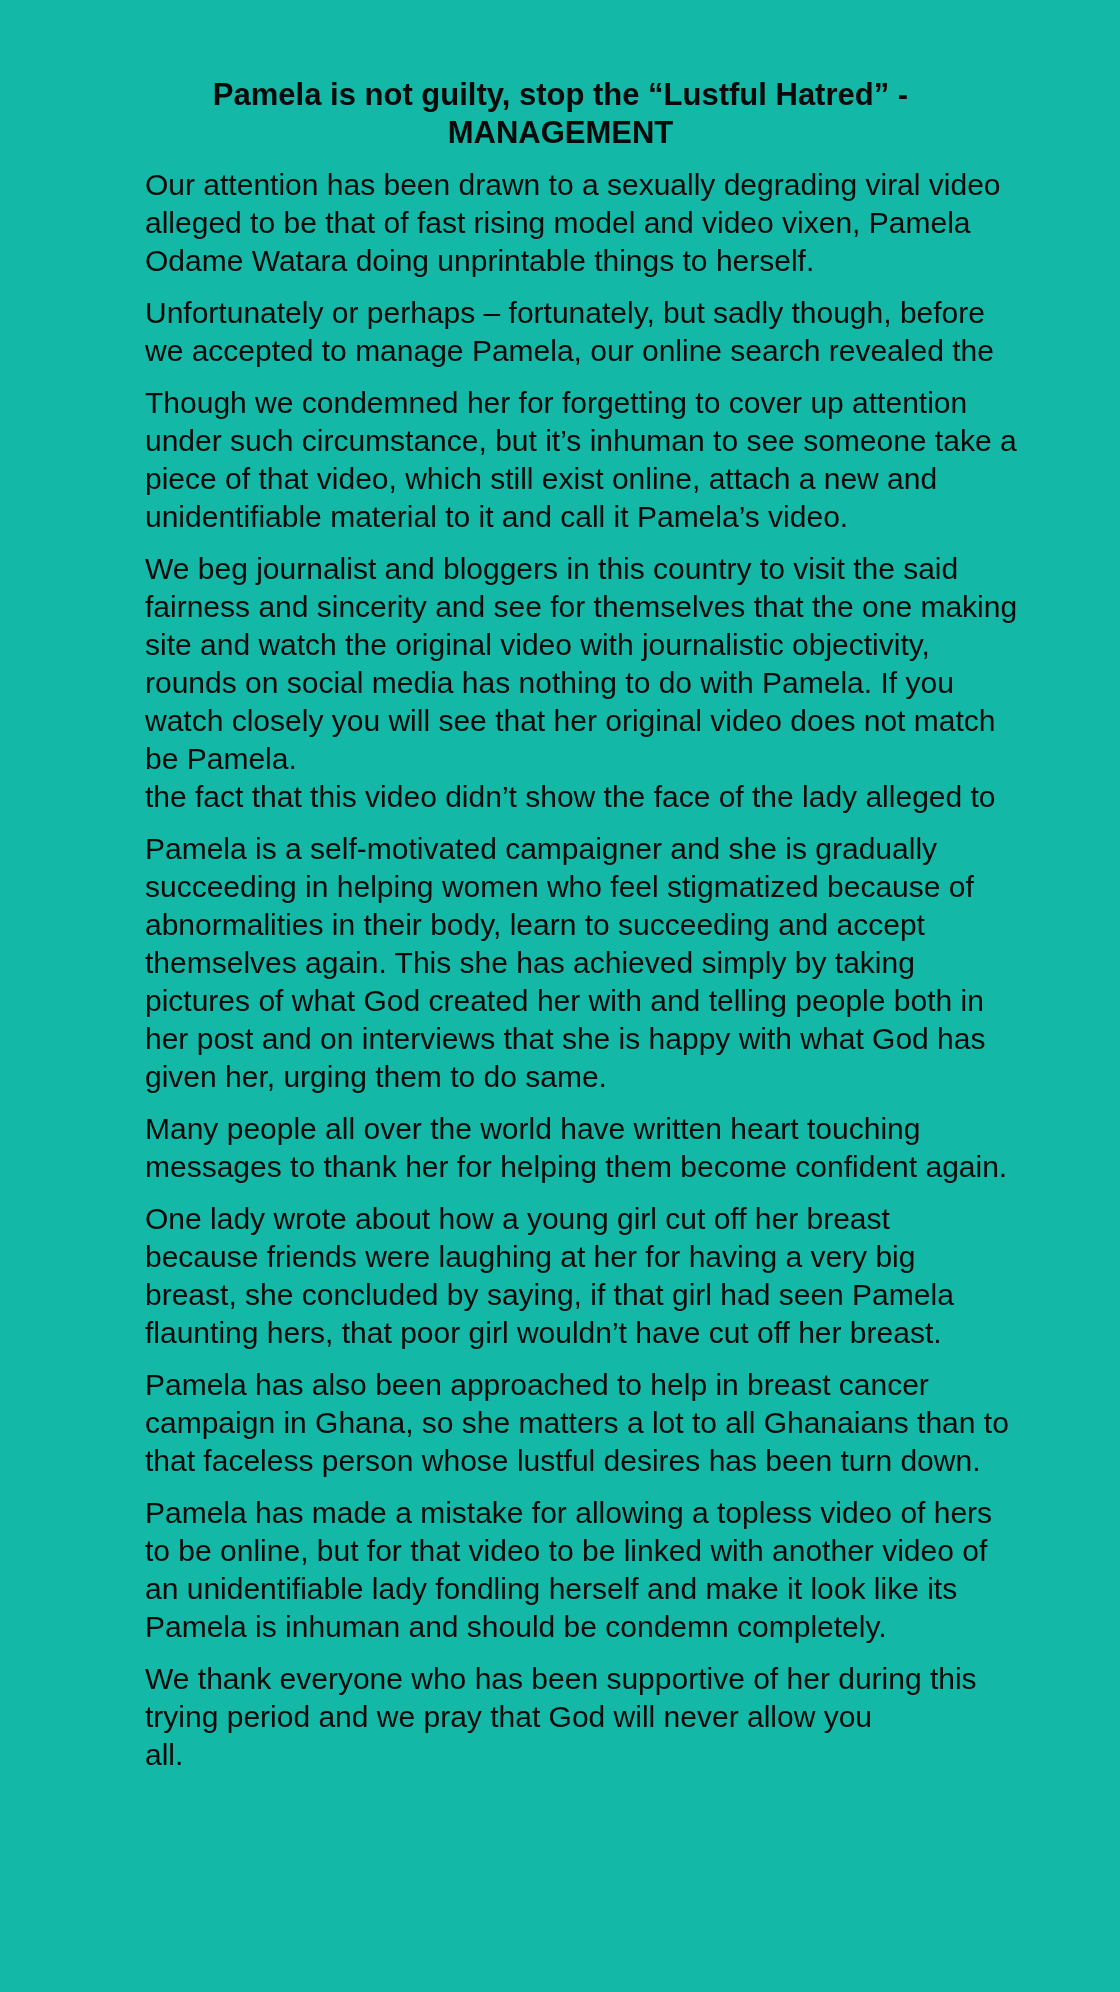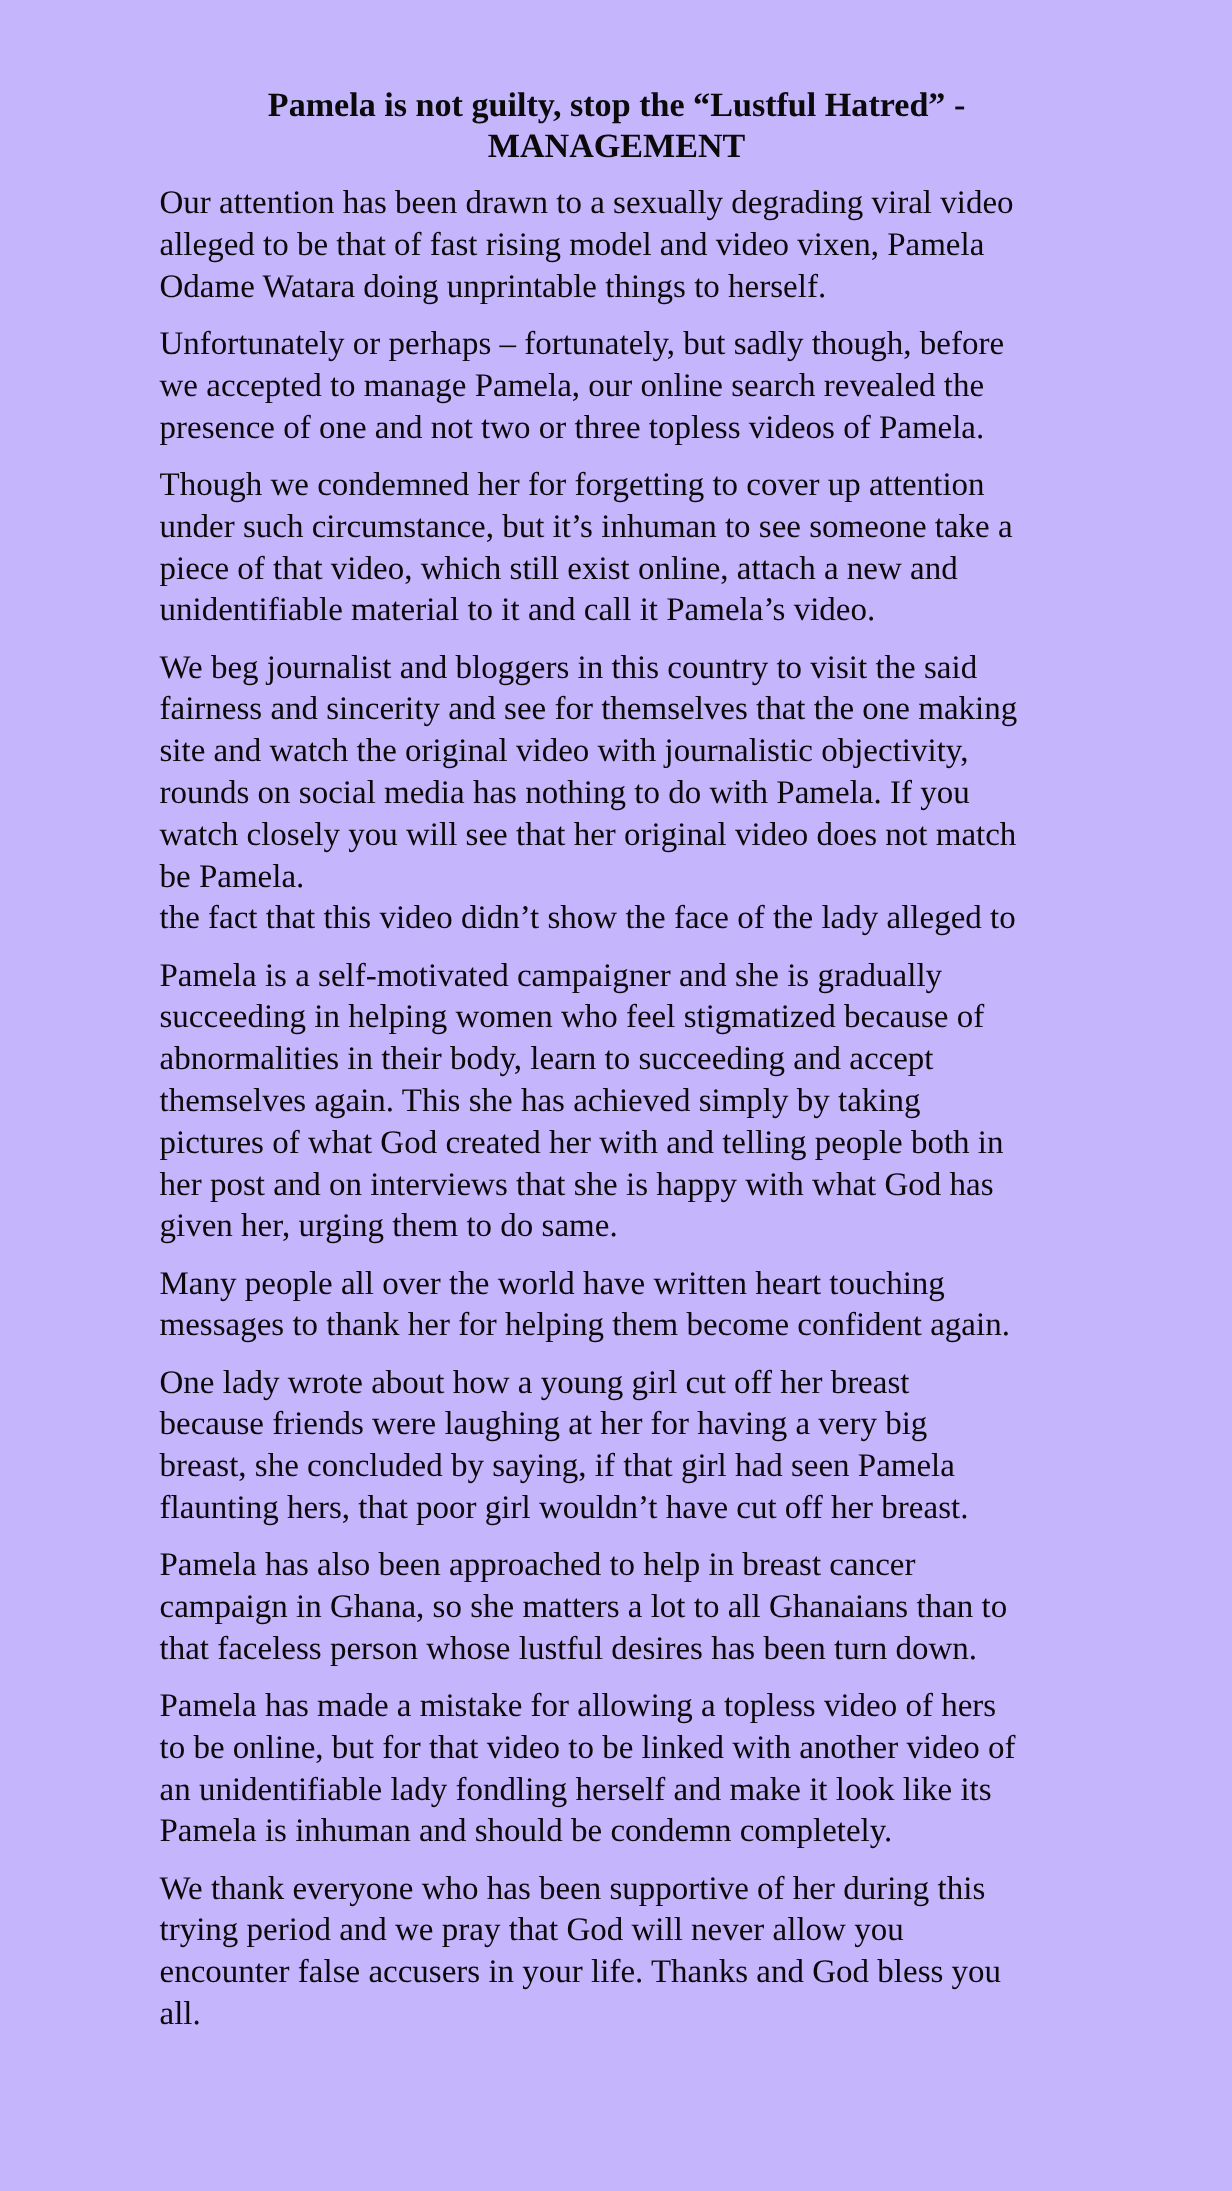--- a/index.html
+++ b/index.html
@@ -5,23 +5,23 @@
   html, body {
     margin: 0;
     padding: 0;
     background: #ffffff;
   }
   .page {
     position: relative;
     width: 1120px;
     height: 1992px;
     margin: 0 auto;
-    background: #c4b5fd;
+    background: #14b8a6;
     color: #0a0a0a;
-    font-family: Liberation Serif, serif;
+    font-family: Liberation Sans, sans-serif;
     font-size: 30px;
     line-height: 38px;
     box-sizing: border-box;
     padding: 76px 130px 0 131px;
     overflow: hidden;
   }
   .doc-title {
     font-size: 31px;
     font-weight: bold;
     text-align: center;
@@ -55,21 +55,20 @@
 
     <p class="para">
       <span class="line">Our attention has been drawn to a sexually degrading viral video</span>
       <span class="line">alleged to be that of fast rising model and video vixen, Pamela</span>
       <span class="line">Odame Watara doing unprintable things to herself.</span>
     </p>
 
     <p class="para">
       <span class="line">Unfortunately or perhaps – fortunately, but sadly though, before</span>
       <span class="line">we accepted to manage Pamela, our online search revealed the</span>
-      <span class="line">presence of one and not two or three topless videos of Pamela.</span>
     </p>
 
     <p class="para">
       <span class="line">Though we condemned her for forgetting to cover up attention</span>
       <span class="line">under such circumstance, but it’s inhuman to see someone take a</span>
       <span class="line">piece of that video, which still exist online, attach a new and</span>
       <span class="line">unidentifiable material to it and call it Pamela’s video.</span>
     </p>
 
     <p class="para">
@@ -113,18 +112,17 @@
     <p class="para">
       <span class="line">Pamela has made a mistake for allowing a topless video of hers</span>
       <span class="line">to be online, but for that video to be linked with another video of</span>
       <span class="line">an unidentifiable lady fondling herself and make it look like its</span>
       <span class="line">Pamela is inhuman and should be condemn completely.</span>
     </p>
 
     <p class="para">
       <span class="line">We thank everyone who has been supportive of her during this</span>
       <span class="line">trying period and we pray that God will never allow you</span>
-      <span class="line">encounter false accusers in your life. Thanks and God bless you</span>
       <span class="line">all.</span>
     </p>
 
   </div>
 </main>
 
 </body></html>

